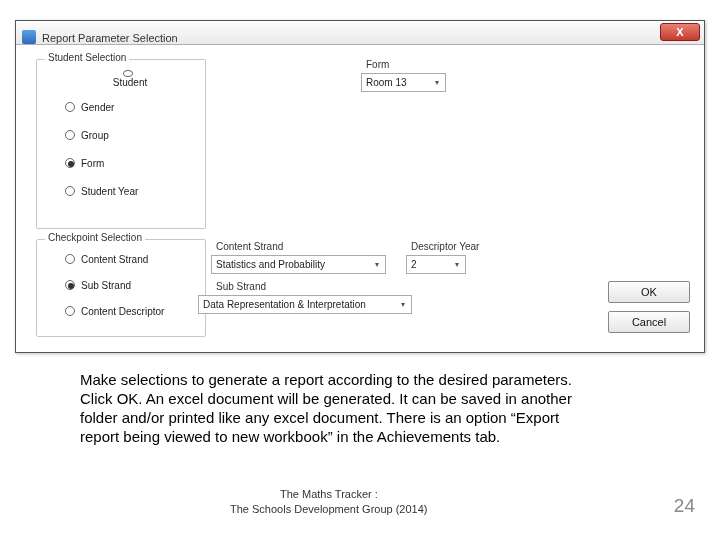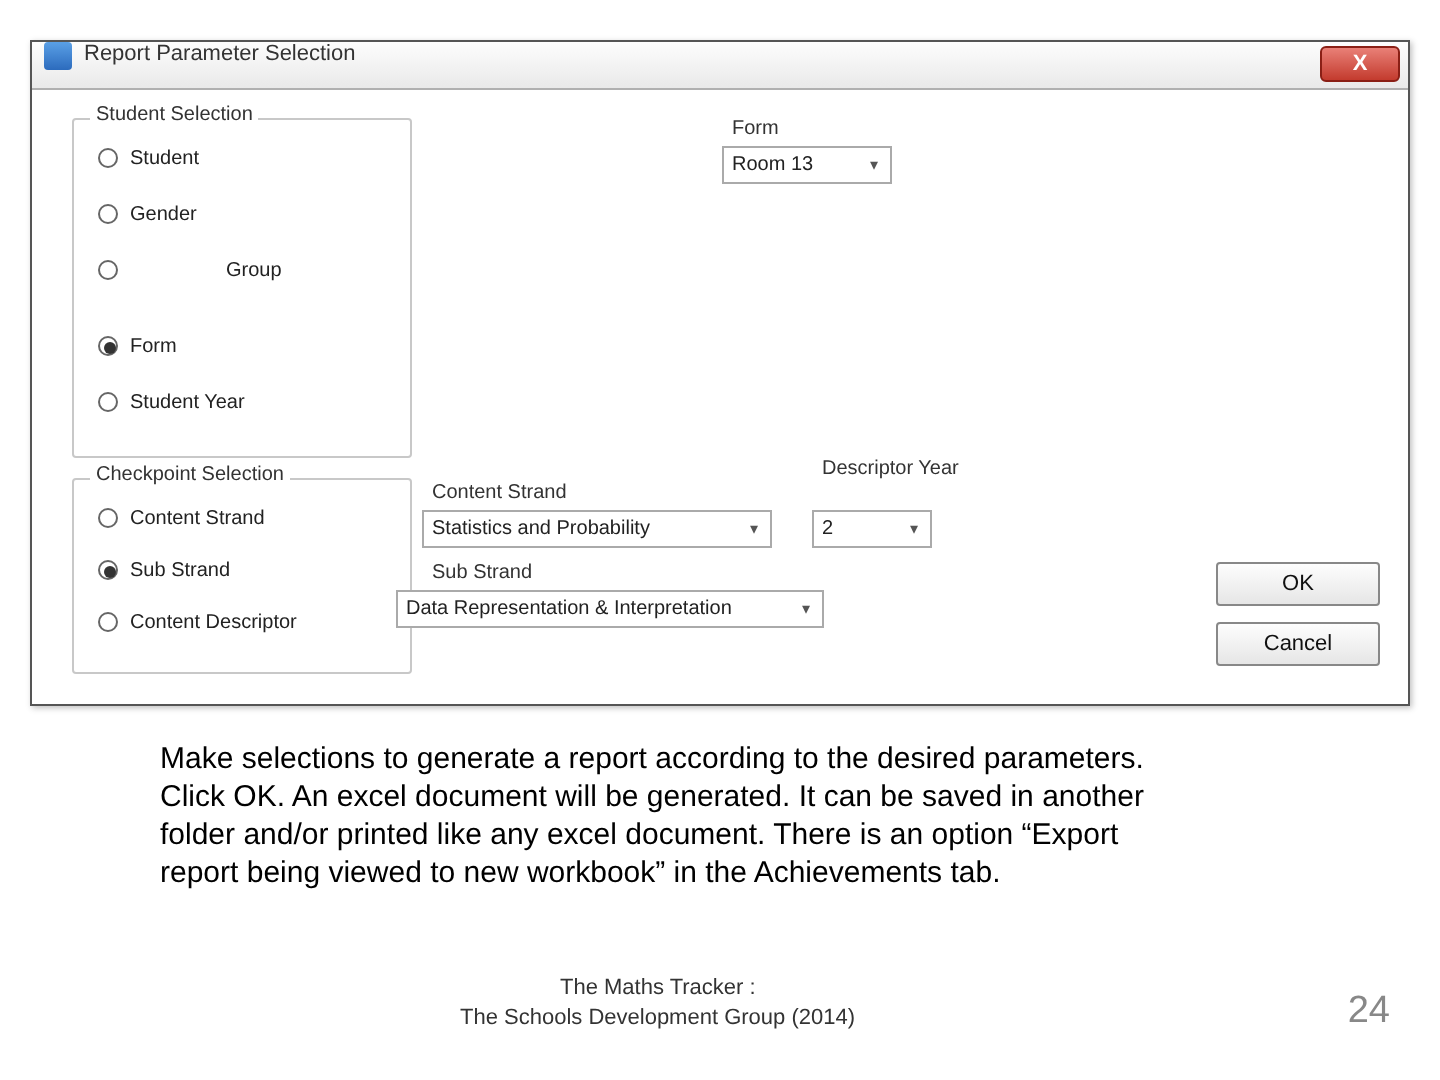--- a/index.html
+++ b/index.html
@@ -27,21 +27,21 @@
     background: #fff;
     box-shadow: 1px 1px 3px rgba(0,0,0,0.25);
     filter: blur(0.25px);
   }
   
   .titlebar {
     height: 24px;
     background: linear-gradient(#fdfdfd, #e9e9e9);
     border-bottom: 1px solid #b0b0b0;
     display: flex;
-    align-items: flex-start;
+    align-items: flex-end;
     padding-left: 6px;
     position: relative;
   }
   .titlebar .ticon {
     width: 14px; height: 14px;
     background: linear-gradient(#5aa0e6,#2c6bbd);
     border-radius: 2px;
     margin-right: 6px;
   }
   .titlebar .ttext { font-size: 11px; color: #333; }
@@ -60,20 +60,21 @@
   }
   .dlgbody {
     position: relative;
     height: calc(100% - 24px);
     background: #fff;
   }
   .groupbox {
     position: absolute;
     border: 1px solid #c8c8c8;
     border-radius: 2px;
+    padding-left: 16px;
   }
   .gblegend {
     position: absolute;
     top: -8px; left: 8px;
     background: #fff;
     padding: 0 3px;
     font-size: 10px;
     color: #333;
   }
   .radio {
@@ -181,29 +182,29 @@
       <div class="ttext">Report Parameter Selection</div>
       <div class="closebtn">
         <span>X</span>
       </div>
     </div>
     <div class="dlgbody">
 
       <div class="groupbox" style="left:20px; top:14px; width:170px; height:170px;">
         <div class="gblegend">Student Selection</div>
         <div style="padding:10px 8px 0 10px;">
+          <div class="radio" style="margin-bottom:10px;flex-direction:column;">
+            <div class="rmark"></div>
+            <div class="rlbl">Student</div>
+          </div>
           <div class="radio" style="margin-bottom:10px;">
             <div class="rmark"></div>
-            <div class="rlbl">Student</div>
+            <div class="rlbl">Gender</div>
           </div>
           <div class="radio" style="margin-bottom:10px;">
-            <div class="rmark"></div>
-            <div class="rlbl">Gender</div>
-          </div>
-          <div class="radio" style="margin-bottom:20px;gap:48px;">
             <div class="rmark"></div>
             <div class="rlbl">Group</div>
           </div>
           <div class="radio selected" style="margin-bottom:10px;">
             <div class="rmark"></div>
             <div class="rlbl">Form</div>
           </div>
           <div class="radio">
             <div class="rmark"></div>
             <div class="rlbl">Student Year</div>
@@ -234,21 +235,21 @@
           </div>
         </div>
       </div>
 
       <div class="flabel" style="position:absolute; left:200px; top:196px;">Content Strand</div>
       <div class="combo" style="position:absolute; left:195px; top:210px; width:175px;">
         <span>Statistics and Probability</span>
         <span class="cdrop">▾</span>
       </div>
 
-      <div class="flabel" style="position:absolute; left:395px; top:184px;">Descriptor Year</div>
+      <div class="flabel" style="position:absolute; left:395px; top:196px;">Descriptor Year</div>
       <div class="combo" style="position:absolute; left:390px; top:210px; width:60px;">
         <span>2</span>
         <span class="cdrop">▾</span>
       </div>
 
       <div class="flabel" style="position:absolute; left:200px; top:236px;">Sub Strand</div>
       <div class="combo" style="position:absolute; left:182px; top:250px; width:214px;">
         <span>Data Representation &amp; Interpretation</span>
         <span class="cdrop">▾</span>
       </div>

